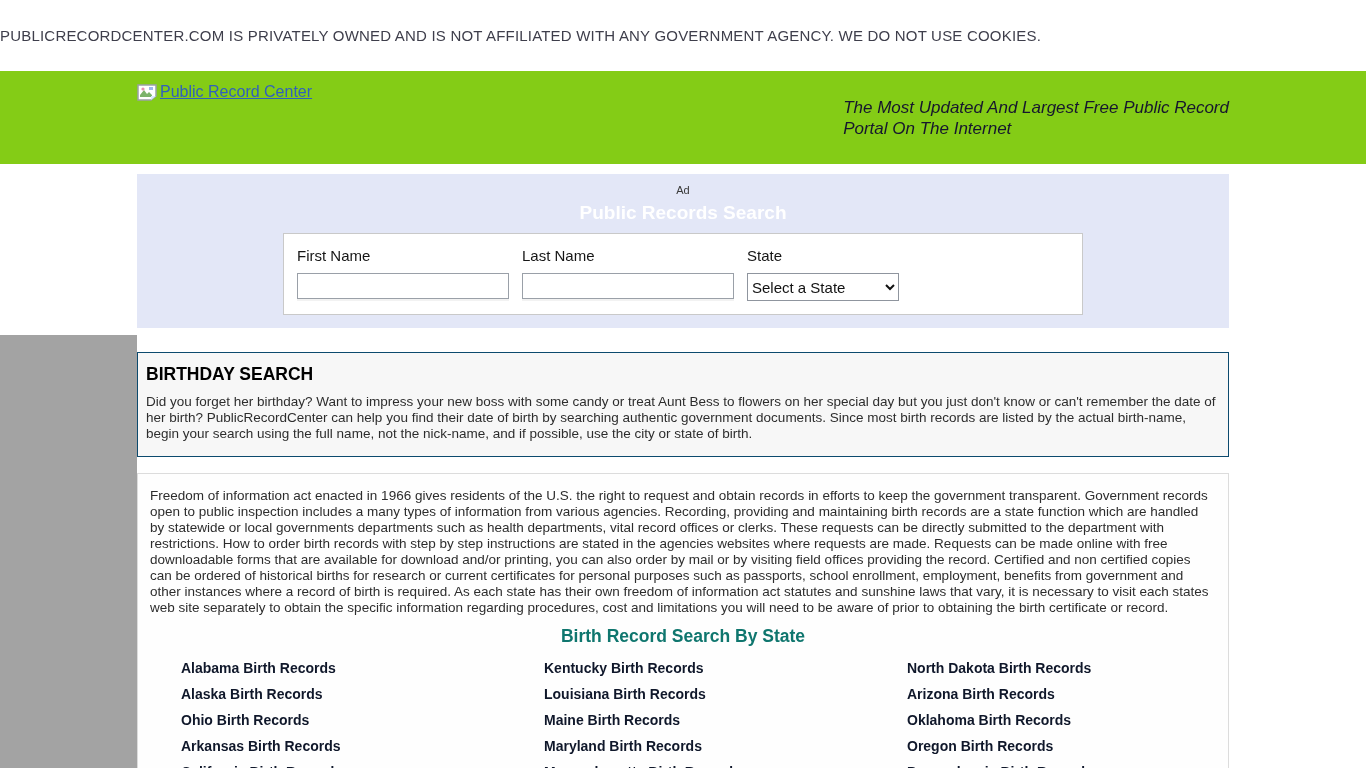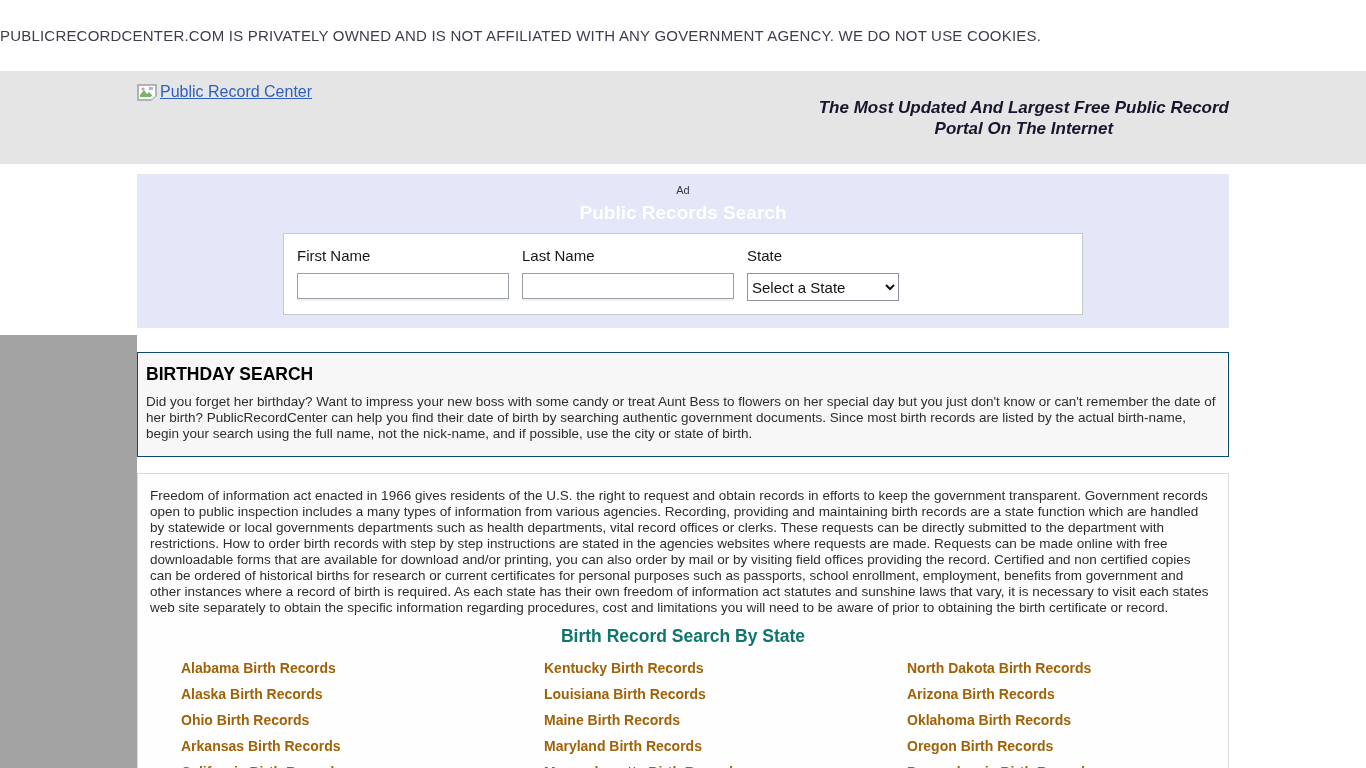--- a/index.html
+++ b/index.html
@@ -16,37 +16,37 @@
     background: #ffffff;
     display: flex; align-items: center; justify-content: flex-start;
   }
   .disclaimer-band p {
     font-size: 15px; color: #3e3e4b; letter-spacing: 0.2px;
   }
 
   
   .header-band {
     height: 93px;
-    background: #e5e5e5;
+    background: #84cc16;
     position: relative;
   }
   .header-inner {
     width: 1092px; margin: 0 auto; height: 100%; position: relative;
   }
   .logo-link {
     position: absolute; left: 0; top: 12px;
     display: inline-flex; align-items: center; gap: 3px;
     color: #3060bd; text-decoration: underline; font-size: 16px;
     cursor: pointer;
   }
   .logo-link svg { display: block; }
   .tagline {
     position: absolute; right: 0; top: 26px;
-    text-align: center;
-    font-size: 17px; font-weight: bold; font-style: italic;
+    text-align: left;
+    font-size: 17px; font-weight: normal; font-style: italic;
     color: #16162e; line-height: 21px;
   }
 
   
   .content { width: 1092px; margin: 0 auto; position: relative; }
 
   
   .left-gray-strip {
     position: absolute; left: 0; top: 335px; width: 137px; height: 433px;
     background: #a3a3a3;
@@ -105,21 +105,21 @@
   .state-heading { margin-top: 10px; font-size: 17.5px; font-weight: bold; color: #0f766e; line-height: 20px; text-align: center; }
 
   .links-grid {
     margin-top: 15px; padding-left: 31px;
     display: grid;
     grid-template-columns: 363px 363px 363px;
     row-gap: 11px;
   }
   .state-link {
     font-size: 14px; font-weight: bold; line-height: 15px;
-    color: #a16207; text-decoration: none; cursor: pointer;
+    color: #0f172a; text-decoration: none; cursor: pointer;
     display: inline-block;
   }
 </style>
 </head>
 <body>
 
 <div class="disclaimer-band">
   <p>PUBLICRECORDCENTER.COM IS PRIVATELY OWNED AND IS NOT AFFILIATED WITH ANY GOVERNMENT AGENCY. WE DO NOT USE COOKIES.</p>
 </div>
 

